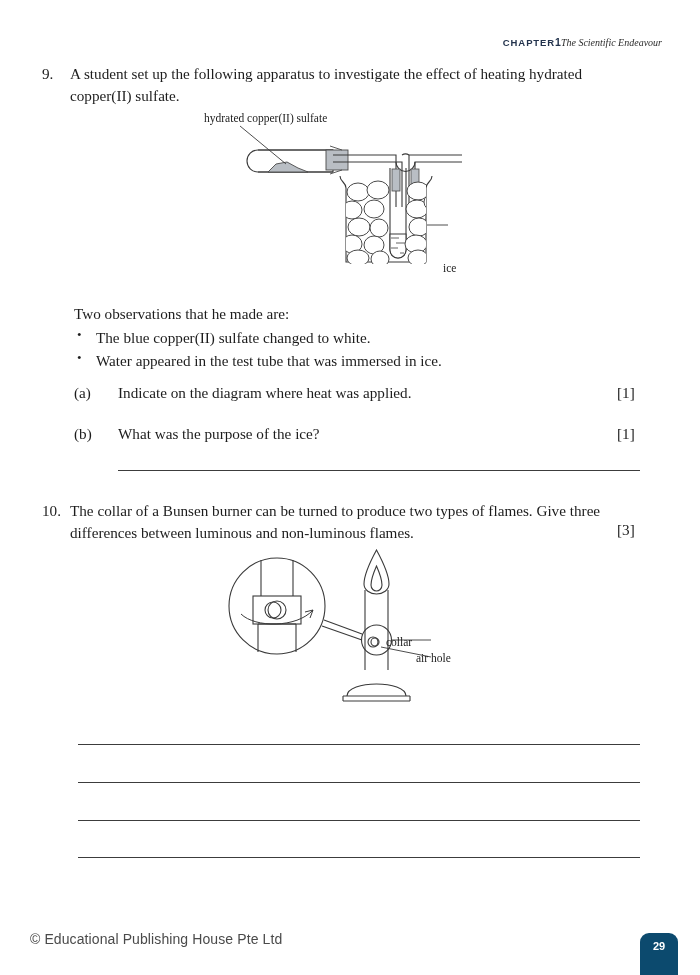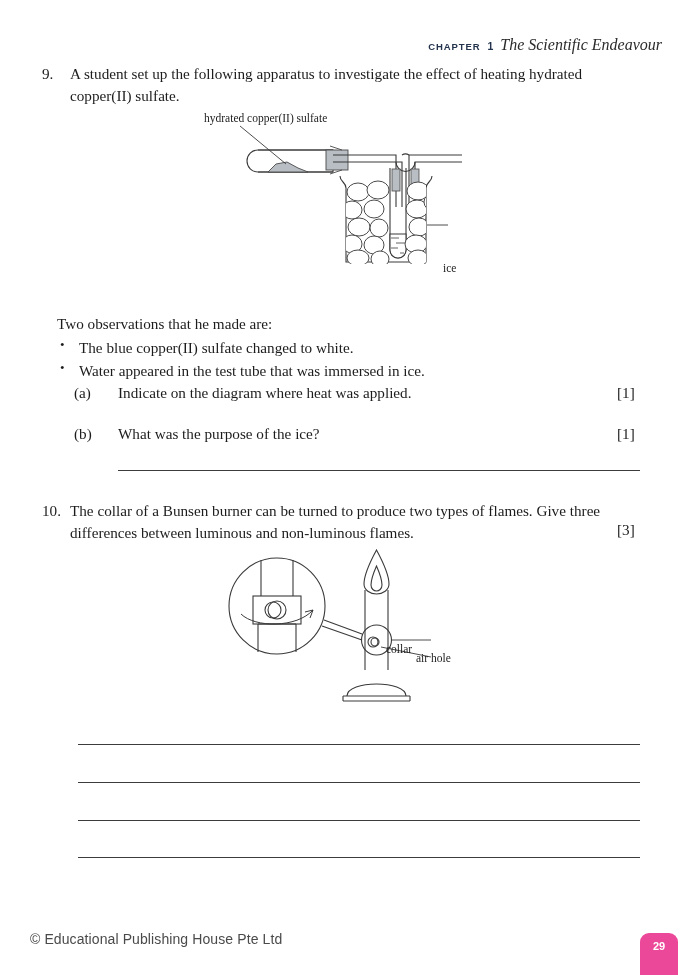--- a/index.html
+++ b/index.html
@@ -17,39 +17,38 @@
     color: #1c1c1c;
   }
 
   
   .header {
     position: absolute;
     top: 36px;
     right: 38px;
     display: flex;
     align-items: baseline;
-    gap: 7px;
   }
   .header .chapter-word {
     font-family: "Liberation Sans", sans-serif;
     font-weight: bold;
     font-size: 9.5px;
     letter-spacing: 0.9px;
     color: #23334d;
   }
   .header .chapter-num {
     font-family: "Liberation Sans", sans-serif;
     font-weight: bold;
     font-size: 10.5px;
     color: #23334d;
   }
   .header .chapter-title {
     font-family: "Liberation Serif", serif;
     font-style: italic;
-    font-size: 16px;
+    font-size: 10px;
     color: #2b2b2b;
   }
 
   
   .q-block {
     position: absolute;
     display: flex;
     font-size: 15.2px;
     line-height: 1.42;
   }
@@ -65,24 +64,23 @@
   }
 
   .marks {
     position: absolute;
     font-size: 15.2px;
   }
 
   
   .obs {
     position: absolute;
-    left: 57px;
+    left: 74px;
     font-size: 15.2px;
     line-height: 1.45;
-    margin-top: 10px;
   }
   .obs-lead { margin: 0 0 2px 0; }
   .obs-list {
     margin: 0;
     padding: 0;
     list-style: none;
   }
   .obs-list li {
     position: relative;
     padding-left: 22px;
@@ -134,21 +132,21 @@
     font-size: 14px;
     color: #4a4a4a;
     letter-spacing: 0.1px;
   }
   .page-tab {
     position: absolute;
     right: 22px;
     bottom: 0;
     width: 38px;
     height: 42px;
-    background: #ec4899;
+    background: #0c4a6e;
     border-radius: 9px 9px 0 0;
     display: flex;
     align-items: flex-start;
     justify-content: center;
     padding-top: 7px;
     box-sizing: border-box;
   }
   .page-tab span {
     font-family: "Liberation Sans", sans-serif;
     font-size: 11px;
@@ -272,21 +270,21 @@
   <div class="rule" style="top:470px; left:118px; width:522px;"></div>
 
   <div class="q-block" style="top:500px; left:30px; width:600px;">
     <div class="q-num">10.</div>
     <div class="q-body">The collar of a Bunsen burner can be turned to produce two types of flames. Give three differences between luminous and non-luminous flames.</div>
   </div>
   <div class="marks" style="top:521px; left:617px;">[3]</div>
 
   <div class="diagram" style="top:548px; left:225px; width:250px; height:160px;">
 
-    <div class="dlabel" style="top:95px; left:161px;">collar</div>
+    <div class="dlabel" style="top:88px; left:161px;">collar</div>
     <div class="dlabel" style="top:104px; left:161px;margin-left:30px;">air hole</div>
 
     <svg width="250" height="160" viewBox="0 0 250 160">
       <g fill="none" stroke="#3a3a3a" stroke-width="1.1">
 
         <circle cx="52" cy="58" r="48"></circle>
 
         <line x1="36" y1="12" x2="36" y2="48"></line>
         <line x1="68" y1="12" x2="68" y2="48"></line>
 

